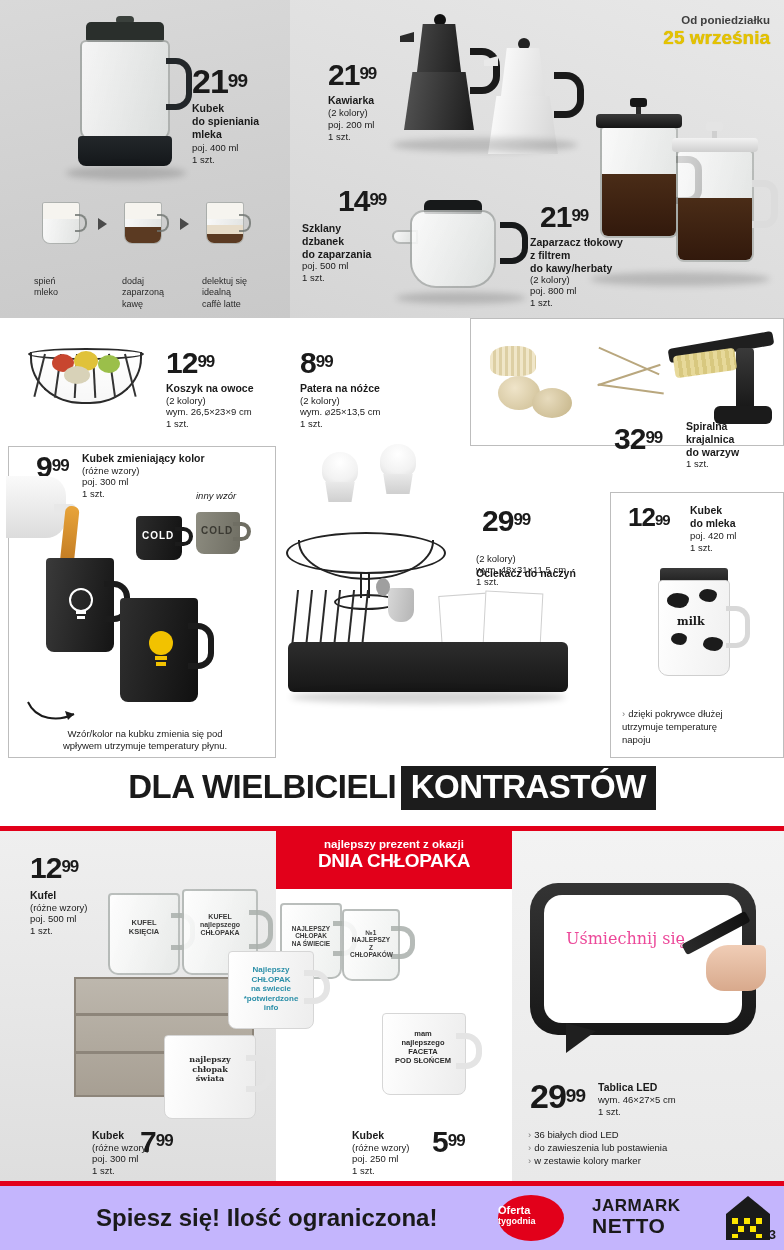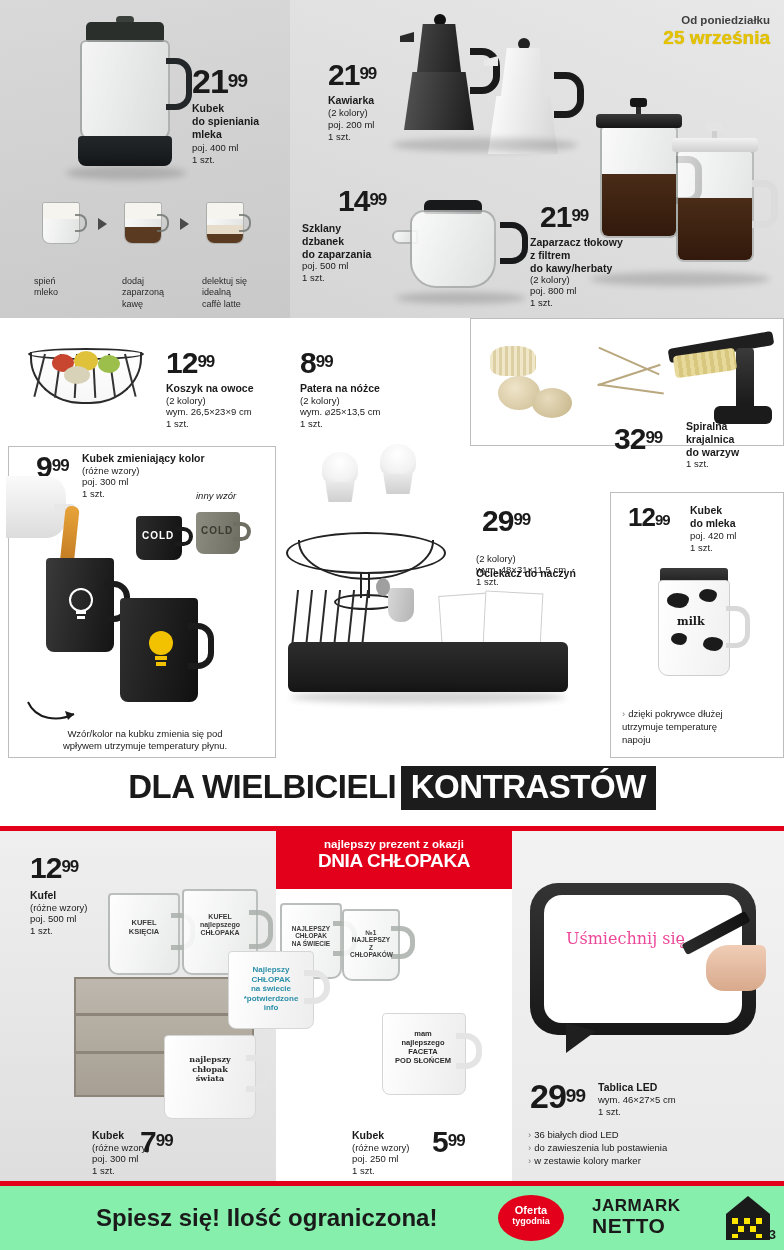--- a/index.html
+++ b/index.html
@@ -181,24 +181,24 @@
      border:2px solid #8d857a; }
   .beermug { position:absolute; }
   .beermug .g { position:absolute; inset:0; background:linear-gradient(105deg,rgba(255,255,255,.92),rgba(230,233,231,.7));
      border:2px solid rgba(160,165,162,.7); border-radius:4px 4px 10px 10px; }
   .beermug .h { position:absolute; right:-15px; top:24%; width:24px; height:46%;
      border:5px solid rgba(170,175,172,.85); border-left:none; border-radius:0 14px 14px 0; }
   .handwrite { position:absolute; font-family:"DejaVu Serif", serif; 
      font-size:16px; color:#ec4899; }
 
   
-  .footer { left:0; top:1186px; width:784px; height:64px; background:#86efac; }
+  .footer { left:0; top:1186px; width:784px; height:64px; background:#c4b5fd; }
   .footer .txt { font-size:24px; font-weight:800; }
   .oferta { position:absolute; width:66px; height:46px; background:#e2001a; border-radius:50%;
-     color:#fff; text-align:center; }
+     color:#fff; text-align:left; }
   .oferta .o1 { font-size:11px; font-weight:800; margin-top:9px; }
   .oferta .o2 { font-size:9px; font-weight:700; }
   .netto-logo { position:absolute; right:10px; top:8px; width:52px; height:48px; }
   .pagenum { position:absolute; right:8px; bottom:8px; font-size:13px; font-weight:800; color:#1a1a1a; }
 
   .bullet { font-size:9.5px; line-height:1.35; }
   .bullet i { font-style:normal; color:#777; margin-right:3px; }
   .box-thin { border:1px solid #bdbdbd; }
 </style>
 </head>

